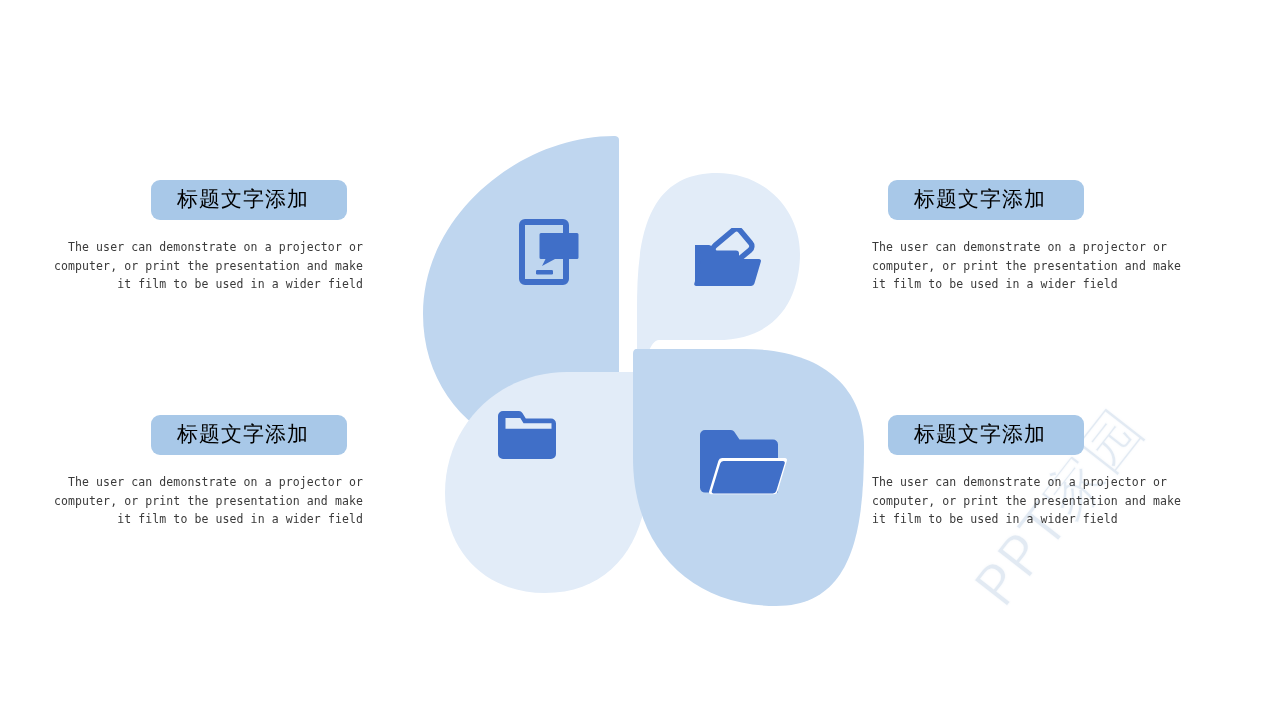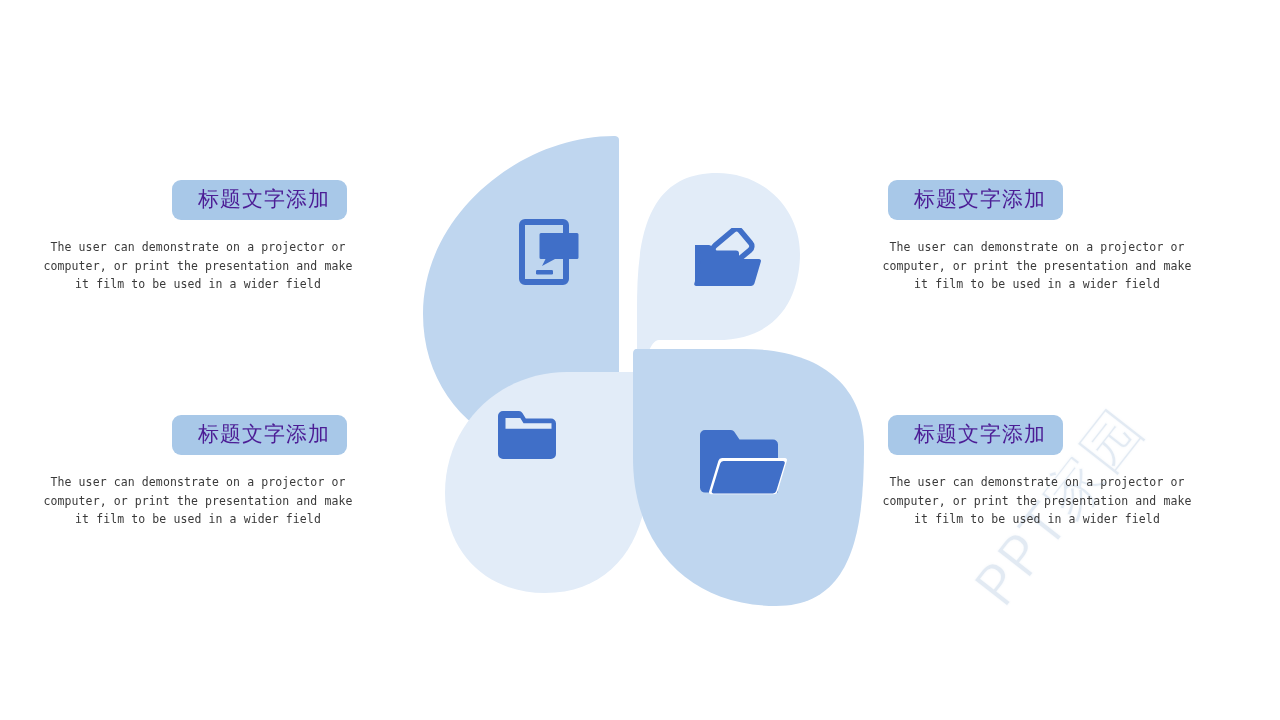--- a/index.html
+++ b/index.html
@@ -80,39 +80,38 @@
   }
   .block-tl { left:  33px; top: 180px; text-align: right; }
   .block-bl { left:  33px; top: 415px; text-align: right; }
   .block-tr { left: 872px; top: 180px; text-align: left;  }
   .block-br { left: 872px; top: 415px; text-align: left;  }
 
   .badge {
     display: inline-block;
     background: #a8c8e8;
     border-radius: 9px;
-    padding: 7px 17px 9px 26px;
-    color: #4c1d95;
+    padding: 7px 38px 9px 26px;
+    color: #000000;
     font-family: "DejaVu Sans", sans-serif;
     font-size: 21px;
     line-height: 24px;
     letter-spacing: 1px;
     white-space: nowrap;
   }
   .block-tl .badge, .block-bl .badge { margin-right: 16px; }
   .block-tr .badge, .block-br .badge { margin-left: 16px; }
 
   .body-text {
     margin-top: 18px;
     color: #3a3a3a;
     font-family: "DejaVu Sans Mono", monospace;
     font-size: 11.5px;
     line-height: 18.5px;
     letter-spacing: 0.1px;
-    text-align: center;
     width: 330px;
   }
 </style>
 </head>
 <body>
 
 <div class="slide">
 
   <div class="pinwheel">
 

